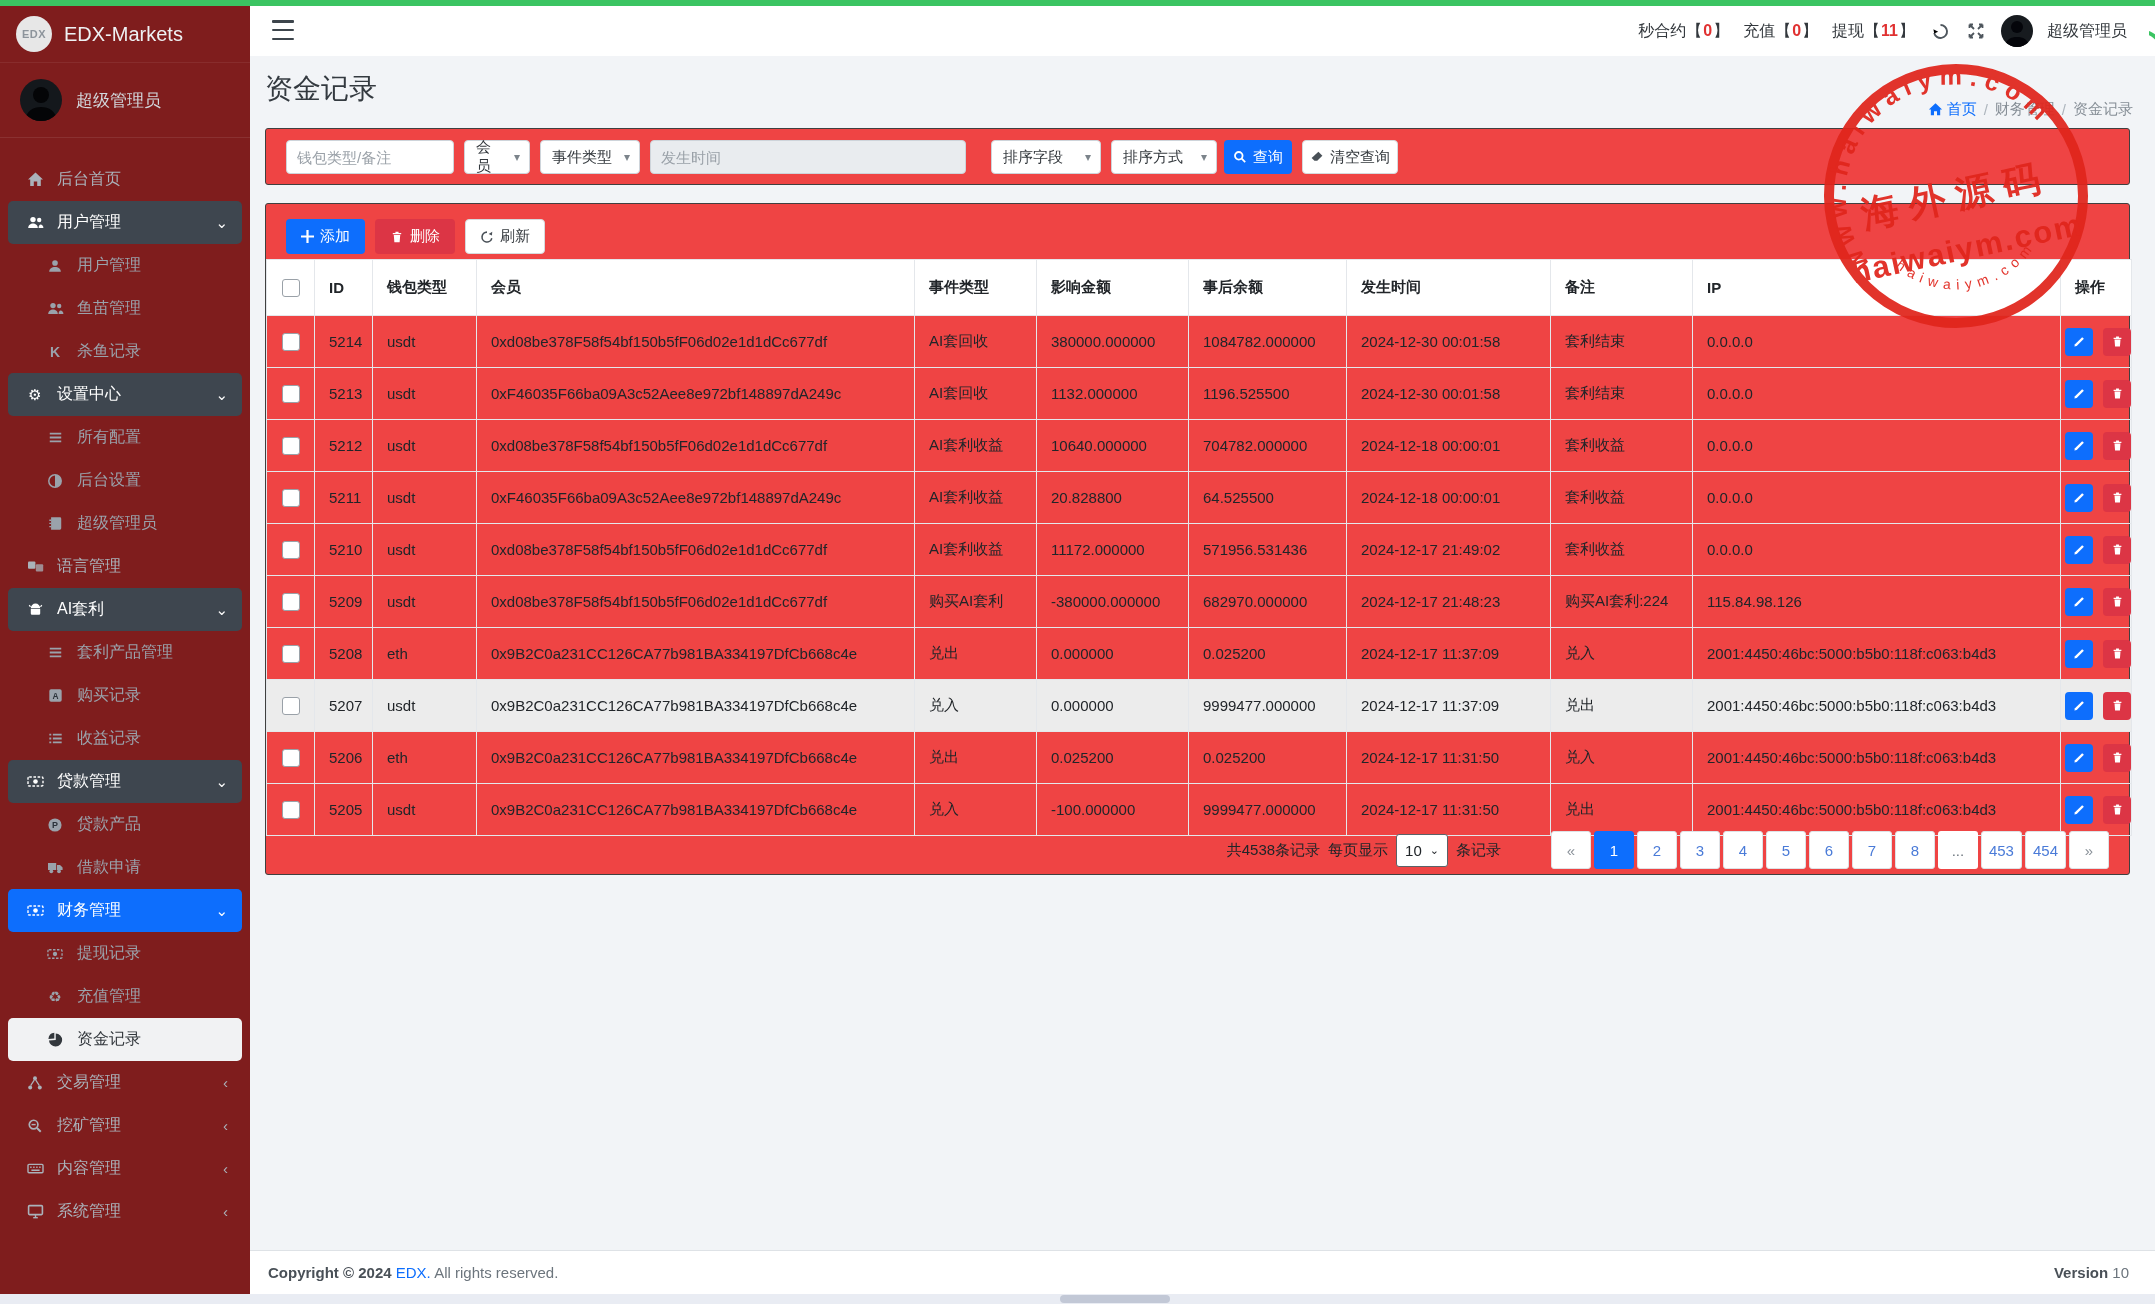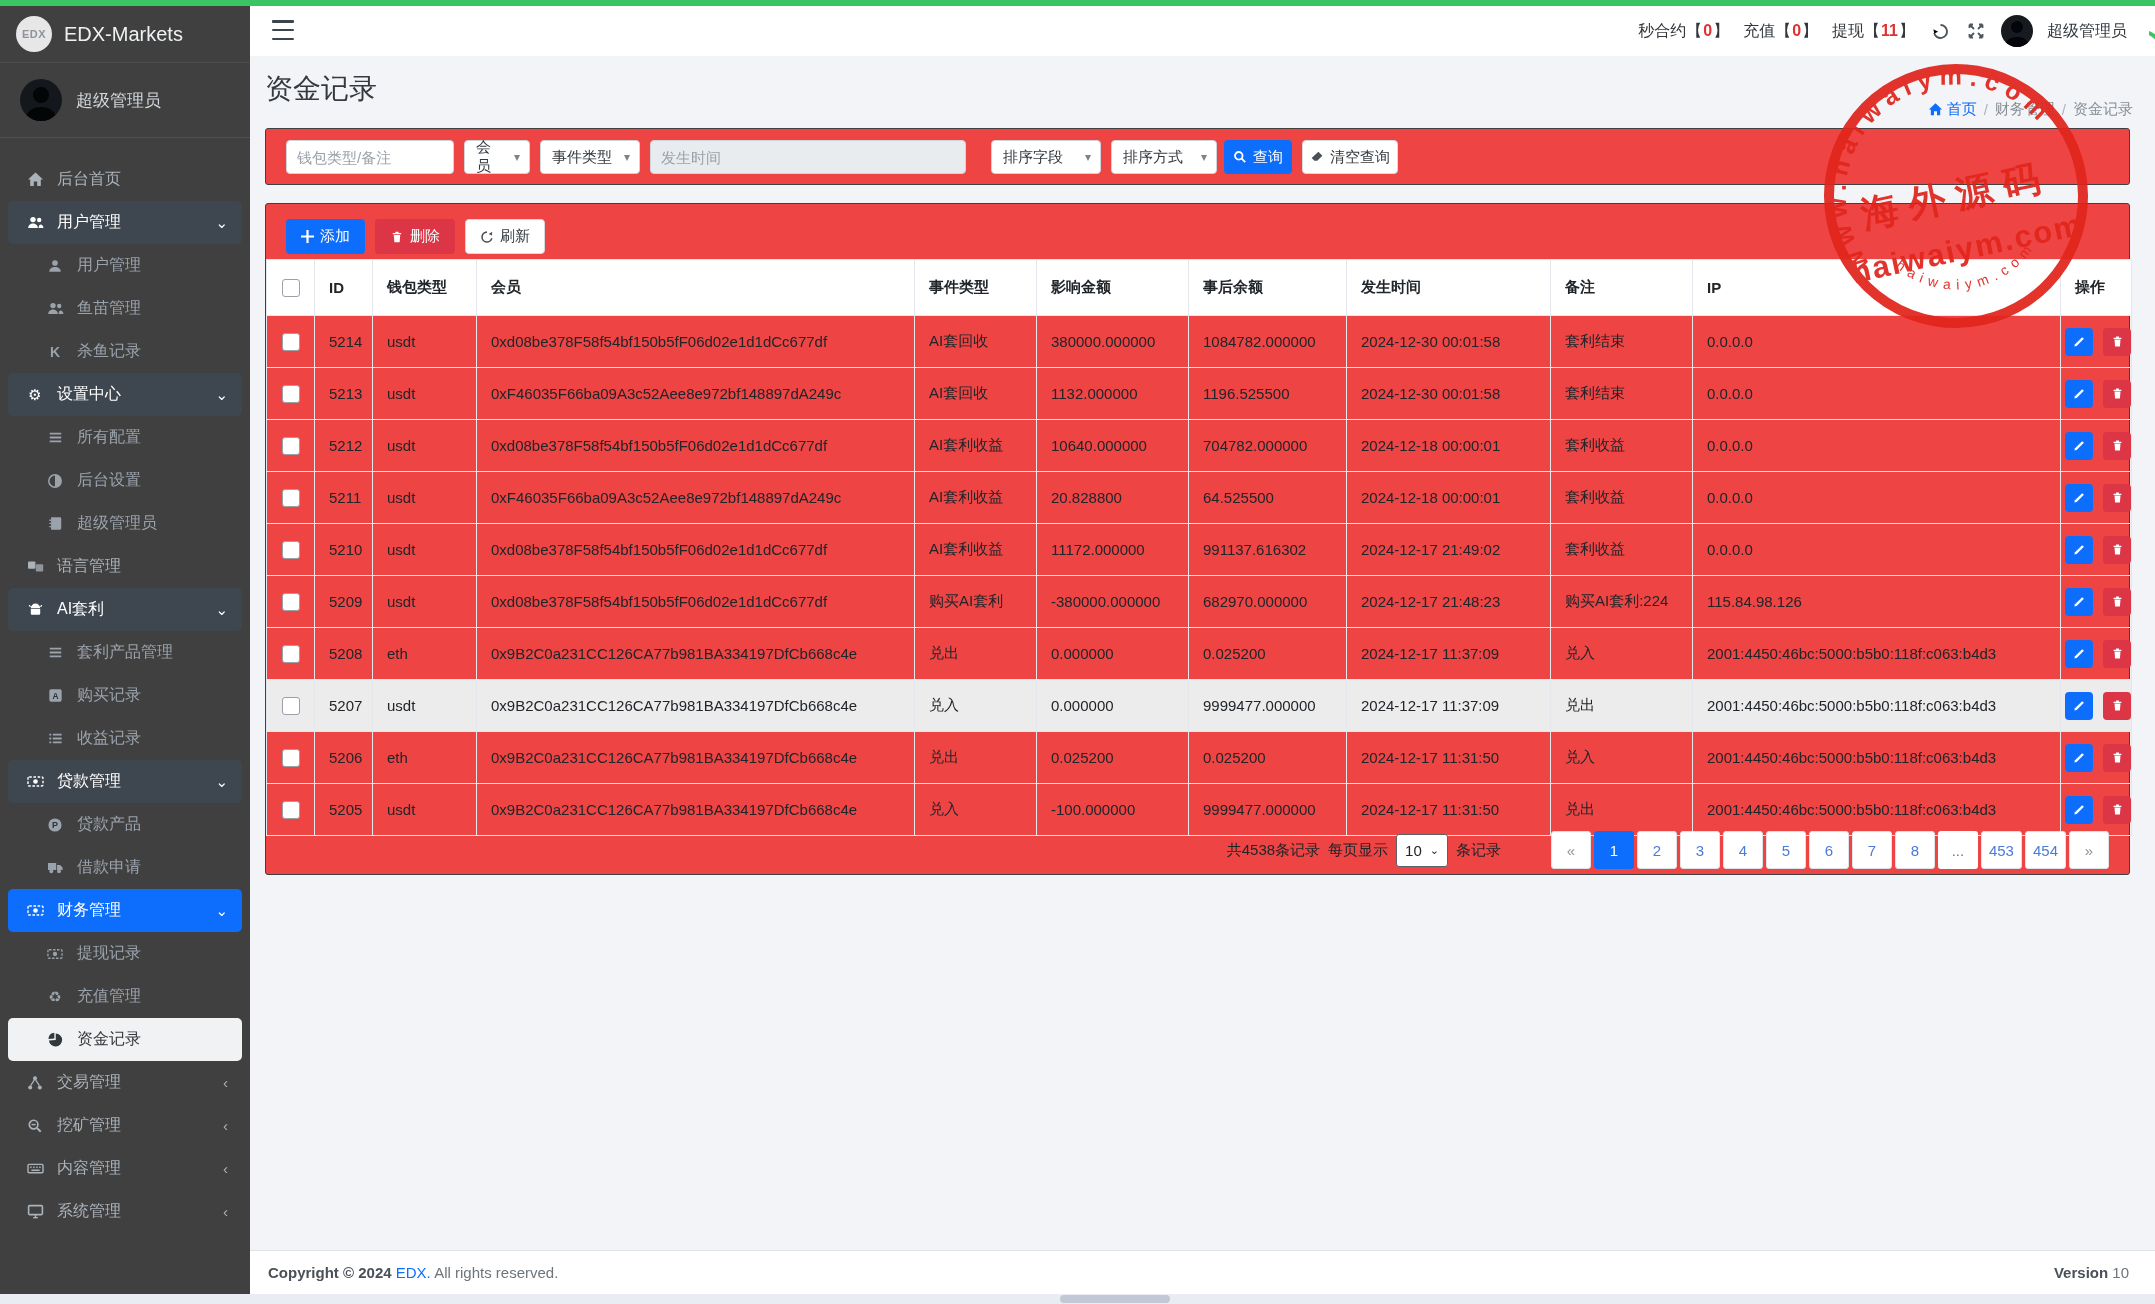--- a/index.html
+++ b/index.html
@@ -1,21 +1,21 @@
 <!DOCTYPE html>
 <html><head>
 <meta charset="utf-8">
 <style>
   html,body{margin:0;padding:0}
   body{width:2155px;height:1304px;position:relative;overflow:hidden;background:#fff;
        font-family:"Liberation Sans","DejaVu Sans",sans-serif;color:#212529}
   .topline{position:absolute;left:0;top:0;width:2155px;height:6px;background:#3bc462;z-index:60}
 
   
-  .sidebar{position:absolute;left:0;top:6px;width:250px;height:1288px;background:#404040;z-index:10}
+  .sidebar{position:absolute;left:0;top:6px;width:250px;height:1288px;background:#7f1d1d;z-index:10}
   .brand{height:56px;display:flex;align-items:center;gap:12px;padding-left:16px;border-bottom:1px solid rgba(255,255,255,.07)}
   .brand-logo{width:36px;height:36px;border-radius:50%;background:#e7e7e7;color:#8d949b;display:flex;
               align-items:center;justify-content:center;font-size:11px;font-weight:bold;letter-spacing:.5px}
   .brand-name{color:#eef1f3;font-size:20px}
   .userpanel{display:flex;align-items:center;gap:14px;padding:16px 0 16px 20px;border-bottom:1px solid rgba(255,255,255,.09)}
   .avatar{width:42px;height:42px;border-radius:50%;background:#14181c;position:relative;overflow:hidden;flex:none}
   .avatar svg{position:absolute;left:0;top:0}
   .user-name{color:#d2d8dd;font-size:17px}
   .menu{list-style:none;margin:20px 0 0;padding:0}
   .menu-item{position:relative;display:flex;align-items:center;height:43px;margin:0 8px;border-radius:5px;
@@ -597,21 +597,21 @@
             </td>
           </tr>
 
           <tr>
             <td style="text-align:center"><span class="checkbox"></span></td>
             <td>5210</td>
             <td>usdt</td>
             <td>0xd08be378F58f54bf150b5fF06d02e1d1dCc677df</td>
             <td>AI套利收益</td>
             <td>11172.000000</td>
-            <td>991137.616302</td>
+            <td>571956.531436</td>
             <td>2024-12-17 21:49:02</td>
             <td>套利收益</td>
             <td>0.0.0.0</td>
             <td style="padding:0 0 0 4px">
               <span class="act-btn act-edit">
                 <svg width="13" height="13" viewBox="0 0 17 17" fill="#fff">
                   <path d="M2.6 12.2 12 2.8l2.2 2.2-9.4 9.4-3 .8z"></path>
                 </svg>
               </span>
               <span class="act-btn act-del">

